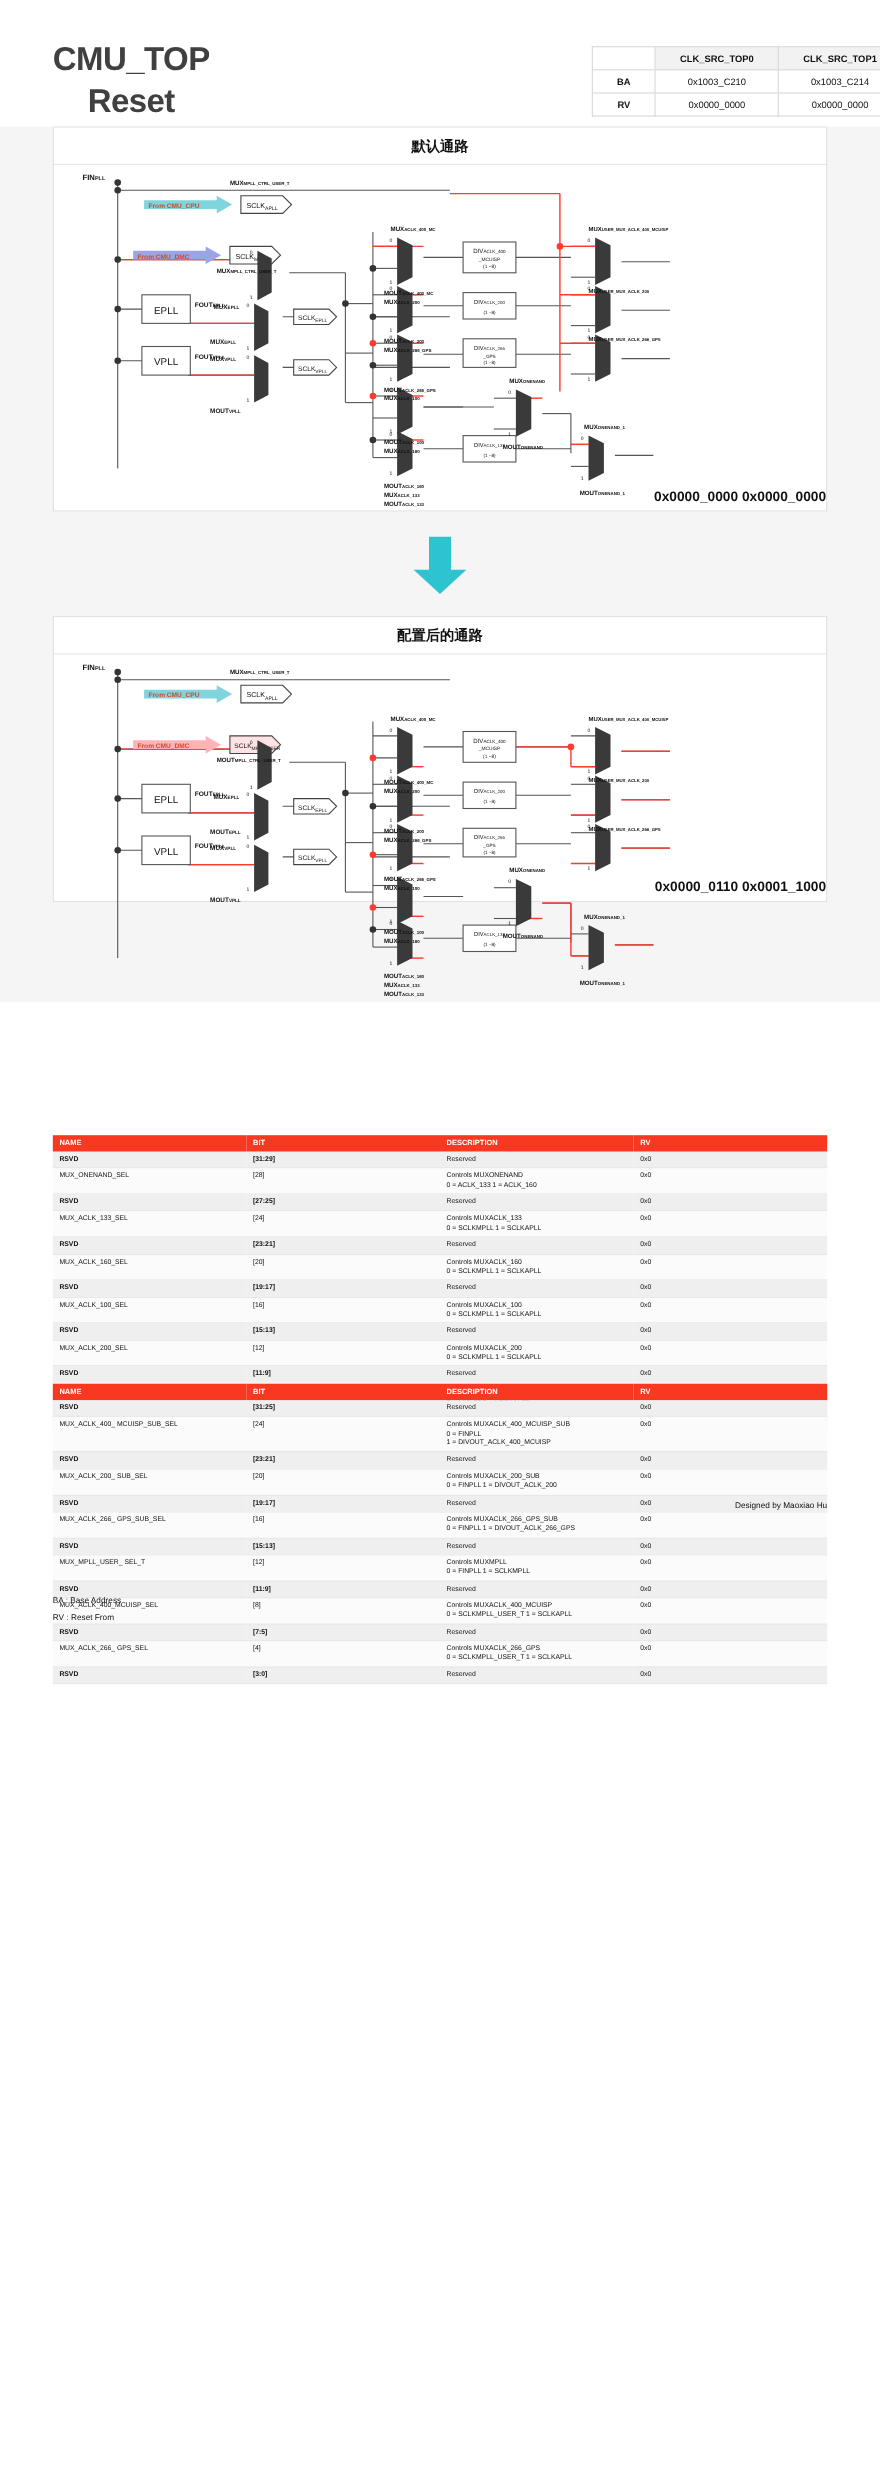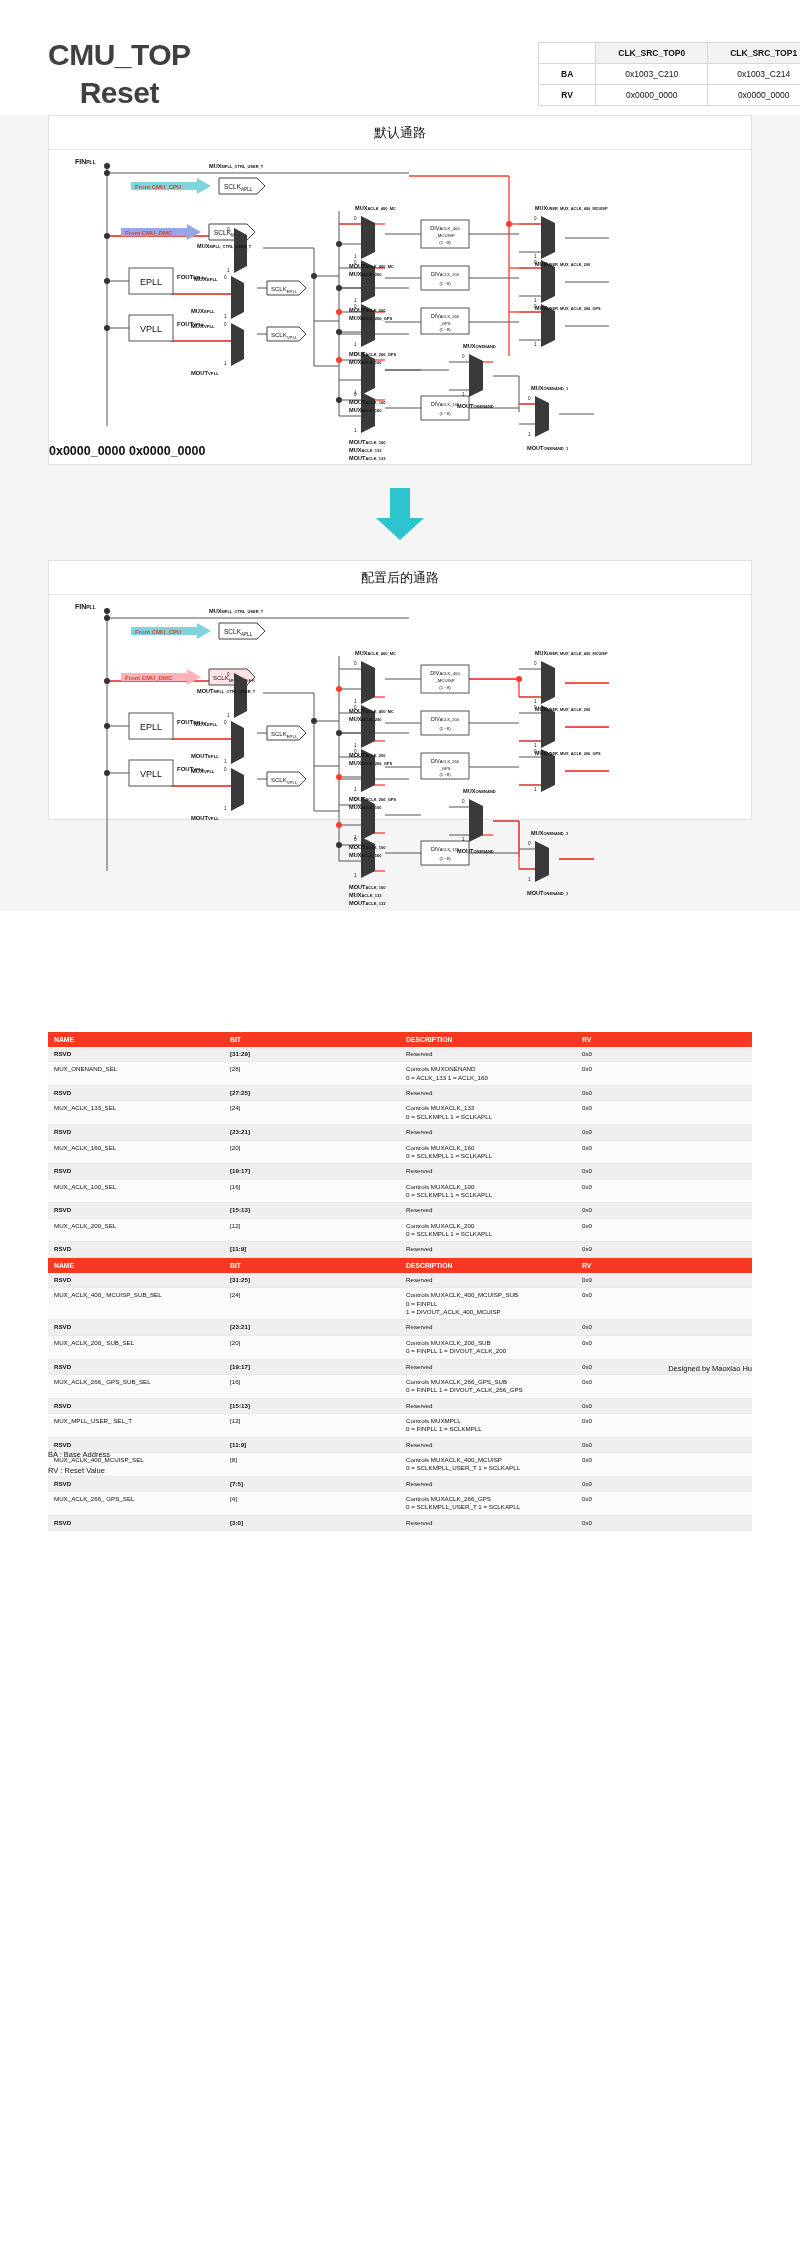--- a/index.html
+++ b/index.html
@@ -34,26 +34,26 @@
   
   .panel {
     position:absolute; left:48px; width:704px;
     background:#ffffff; border:1px solid #e2e2e2;
   }
   #panel-default { top:115px; height:350px; }
   #panel-configured { top:560px; height:260px; }
 
   .panel-title {
     position:absolute; left:0; top:8px; width:100%;
-    text-align:center; font-size:13px; font-weight:normal; color:#111;
+    text-align:center; font-size:13px; font-weight:bold; color:#111;
     font-family:"DejaVu Sans", sans-serif;
   }
   .panel-value {
     position:absolute; left:0; bottom:6px; width:100%;
-    text-align:left; font-size:12.5px; font-weight:bold; color:#111;
+    text-align:right; font-size:12.5px; font-weight:bold; color:#111;
   }
   .panel-sep { position:absolute; left:0; top:33px; width:100%; height:1px; background:#e6e6e6; }
 
   .band { position:absolute; left:0; width:800px; background:#f5f5f5; }
   #band-a { top:115px; height:352px; }
   #band-b { top:467px; height:92px; }
   #band-c { top:559px; height:352px; }
 
   
   .big-arrow { position:absolute; left:372px; top:486px; width:56px; height:56px; }
@@ -606,20 +606,21 @@
       <text x="300" y="344" font-size="5.6" font-weight="bold">MOUT<tspan font-size="4">ACLK_133</tspan></text>
       <text x="486" y="94" font-size="5.4" font-weight="bold">MUX<tspan font-size="3.9">USER_MUX_ACLK_400_MCUISP</tspan></text>
       <text x="486" y="150" font-size="5.4" font-weight="bold">MUX<tspan font-size="3.9">USER_MUX_ACLK_200</tspan></text>
       <text x="486" y="194" font-size="5.4" font-weight="bold">MUX<tspan font-size="3.9">USER_MUX_ACLK_266_GPS</tspan></text>
       <text x="414" y="232" font-size="5.6" font-weight="bold">MUX<tspan font-size="4">ONENAND</tspan></text>
       <text x="408" y="292" font-size="5.6" font-weight="bold">MOUT<tspan font-size="4">ONENAND</tspan></text>
       <text x="482" y="274" font-size="5.6" font-weight="bold">MUX<tspan font-size="4">ONENAND_1</tspan></text>
       <text x="478" y="334" font-size="5.6" font-weight="bold">MOUT<tspan font-size="4">ONENAND_1</tspan></text>
     </g>
   </svg>
+  <div class="panel-value">0x0000_0110 0x0001_1000</div>
 </div>
 
 <table class="field-table" id="tbl-top0">
   <thead>
     <tr>
       <th>NAME</th>
       <th>BIT</th>
       <th>DESCRIPTION</th>
       <th>RV</th>
     </tr>
@@ -882,14 +883,14 @@
         <td class="bit">[3:0]</td>
         <td class="desc">
           <span class="desc-line">Reserved</span>
         </td>
         <td class="rv">0x0</td>
       </tr>
     </tbody>
 </table>
 
 <div class="footer-note" id="note-ba">BA : Base Address</div>
-<div class="footer-note" id="note-rv">RV : Reset Value</div>
+<div class="footer-note" id="note-rv">RV : Reset From</div>
 <div class="credit">Designed by Maoxiao Hu</div>
 
 </body></html>

